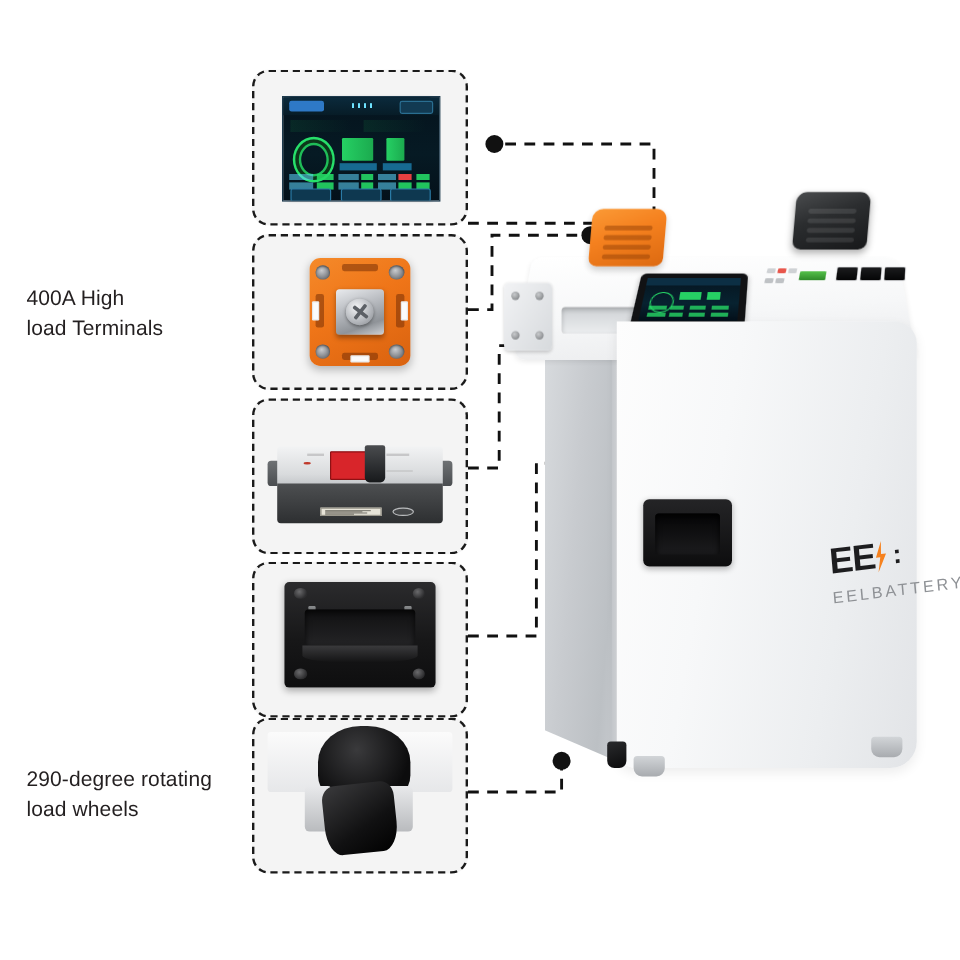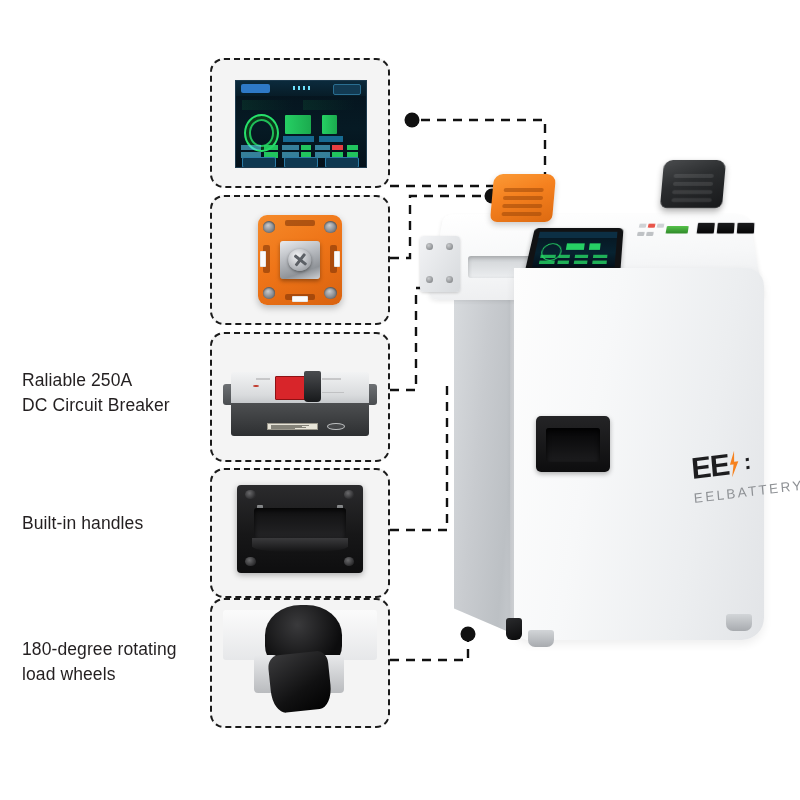--- a/index.html
+++ b/index.html
@@ -455,27 +455,26 @@
     <g fill="#111111">
       <circle cx="412" cy="120" r="7.5"></circle>
       <circle cx="492" cy="196" r="7.5"></circle>
       <circle cx="464" cy="288" r="7.5"></circle>
       <circle cx="472" cy="386" r="7.5"></circle>
       <circle cx="468" cy="634" r="7.5"></circle>
     </g>
   </svg>
 
 
-
-  <div class="callout-label" style="left:22px; top:368px;">Raliable 250A
-DC Circuit Breaker</div>
-
-  <div class="callout-label" style="left:22px; top:511px;">Built-in handles</div>
-
-  <div class="callout-label" style="left:22px; top:637px;">180-degree rotating
+  <div class="callout-label" style="left:22px; top:236px;">400A High
+load Terminals</div>
+
+
+
+  <div class="callout-label" style="left:22px; top:637px;">290-degree rotating
 load wheels</div>
 
   <div class="photo-frame" style="left:210px; top:58px; width:180px; height:130px;">
     <div class="photo-inner">
       <div class="ts-bezel"></div>
       <div class="ts-screen">
         <div class="ts-topbar">
           <div class="ts-logo"></div>
           <div class="ts-dots"></div>
           <div class="ts-badge"></div>

